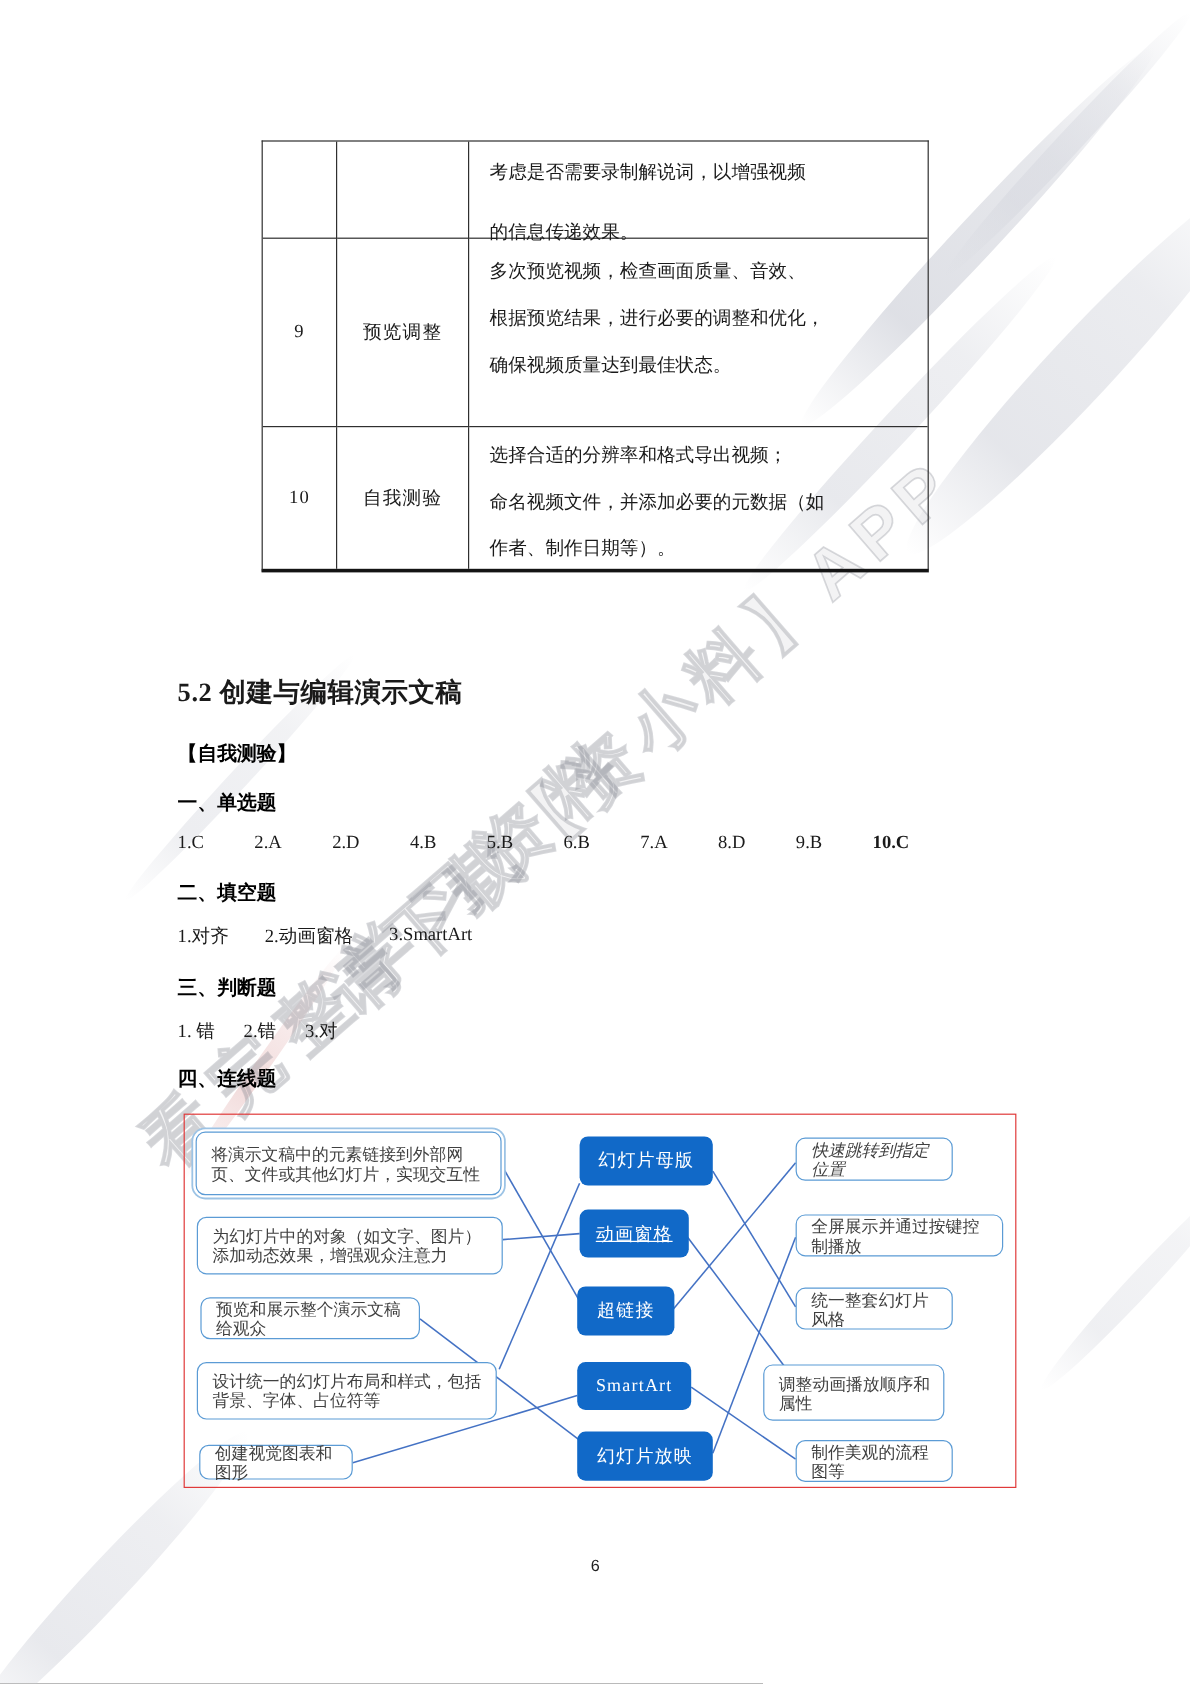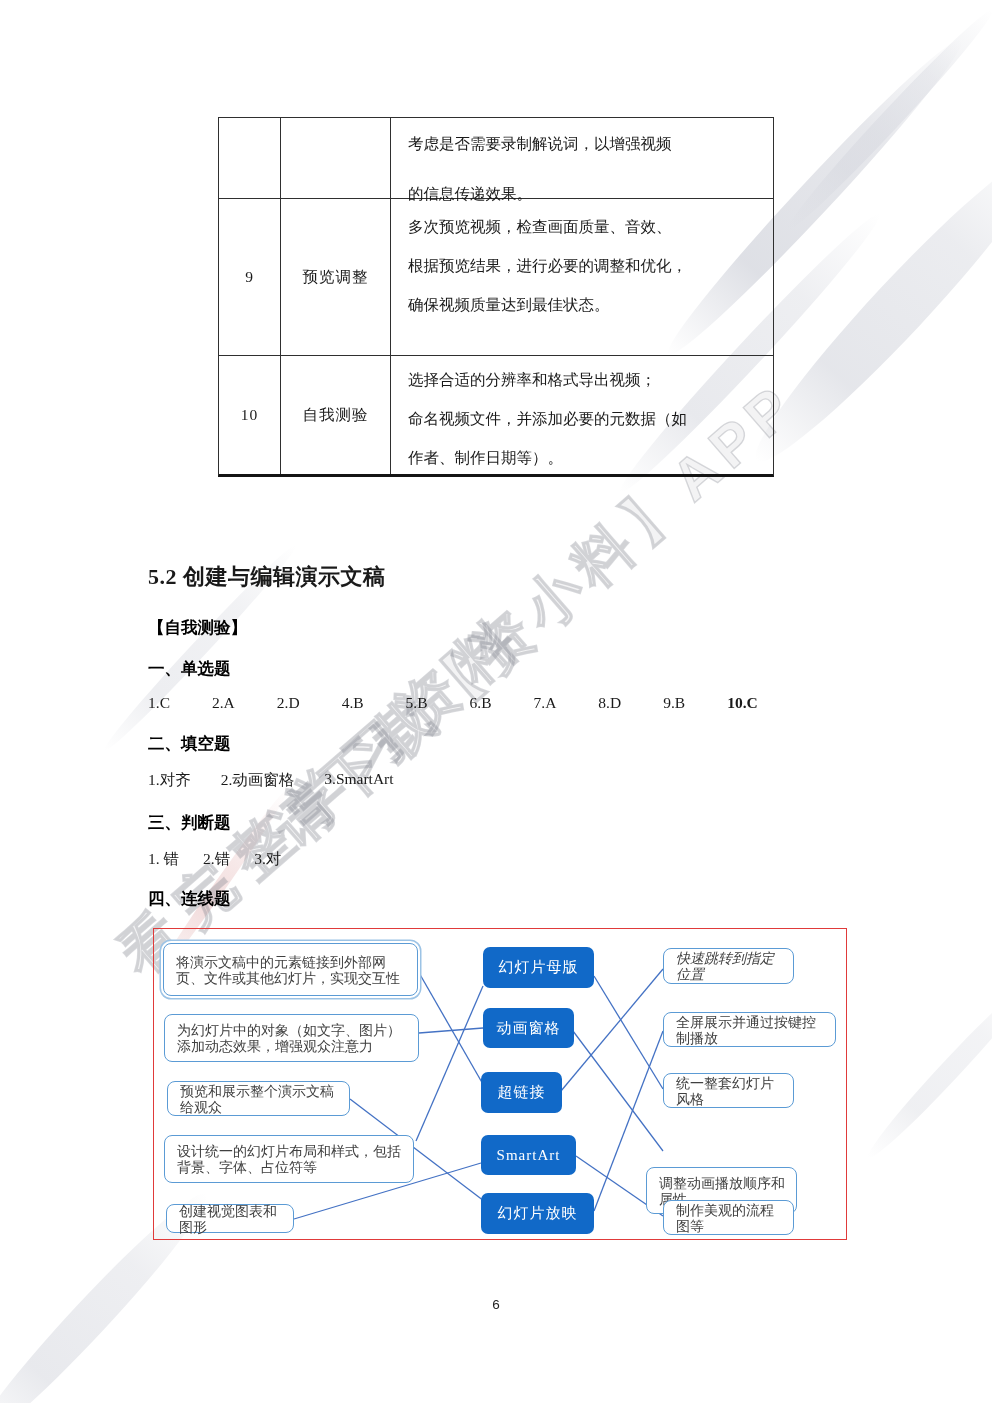--- a/index.html
+++ b/index.html
@@ -148,27 +148,27 @@
           <line x1="440" y1="282" x2="509" y2="102" stroke="#4472c4" stroke-width="1.3"></line>
         </svg>
 
       <div class="dbox lrbox selected" style="left:9px;top:14px;width:255px;height:53px;">将演示文稿中的元素链接到外部网页、文件或其他幻灯片，实现交互性</div>
       <div class="dbox lrbox" style="left:10px;top:85px;width:255px;height:48px;">为幻灯片中的对象（如文字、图片）添加动态效果，增强观众注意力</div>
       <div class="dbox lrbox" style="left:13px;top:152px;width:183px;height:35px;">预览和展示整个演示文稿给观众</div>
       <div class="dbox lrbox" style="left:10px;top:206px;width:250px;height:48px;">设计统一的幻灯片布局和样式，包括背景、字体、占位符等</div>
       <div class="dbox lrbox" style="left:12px;top:275px;width:128px;height:29px;">创建视觉图表和图形</div>
 
       <div class="dbox mbox" style="left:329px;top:18px;width:111px;height:41px;">幻灯片母版</div>
-      <div class="dbox mbox" style="left:329px;top:79px;width:91px;height:40px;">动画窗格</div>
+      <div class="dbox mbox" style="left:329px;top:79px;width:91px;height:40px;text-decoration:underline;">动画窗格</div>
       <div class="dbox mbox" style="left:327px;top:143px;width:81px;height:41px;">超链接</div>
       <div class="dbox mbox" style="left:327px;top:206px;width:95px;height:40px;">SmartArt</div>
       <div class="dbox mbox" style="left:327px;top:264px;width:113px;height:41px;">幻灯片放映</div>
 
       <div class="dbox lrbox" style="left:509px;top:19px;width:131px;height:36px;font-style:italic;">快速跳转到指定位置</div>
       <div class="dbox lrbox" style="left:509px;top:83px;width:173px;height:35px;">全屏展示并通过按键控制播放</div>
       <div class="dbox lrbox" style="left:509px;top:144px;width:131px;height:35px;">统一整套幻灯片风格</div>
-      <div class="dbox lrbox" style="left:492px;top:208px;width:151px;height:47px;margin-top:30px;">调整动画播放顺序和属性</div>
+      <div class="dbox lrbox" style="left:482px;top:208px;width:151px;height:47px;">调整动画播放顺序和属性</div>
       <div class="dbox lrbox" style="left:509px;top:271px;width:131px;height:35px;">制作美观的流程图等</div>
     </div>
 
     <div class="pagenum">6</div>
   </div>
 </div>
 
 </body></html>

